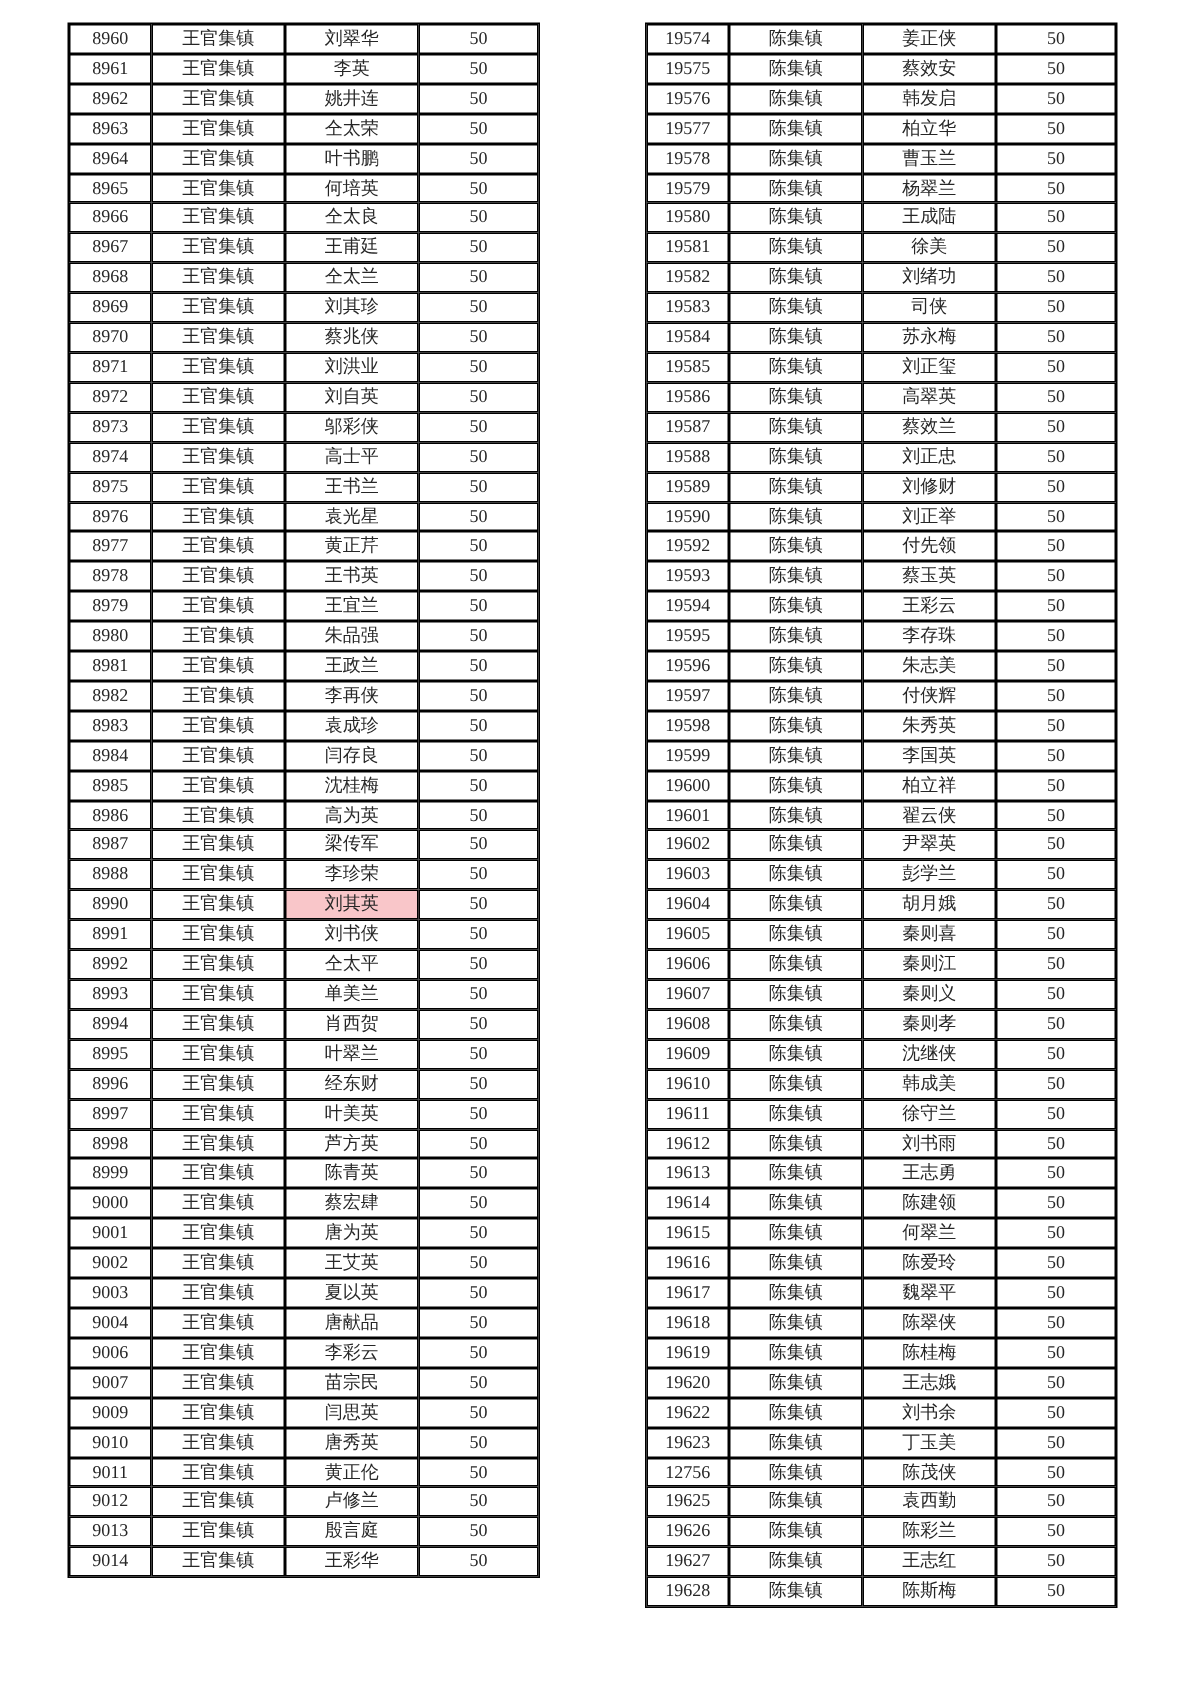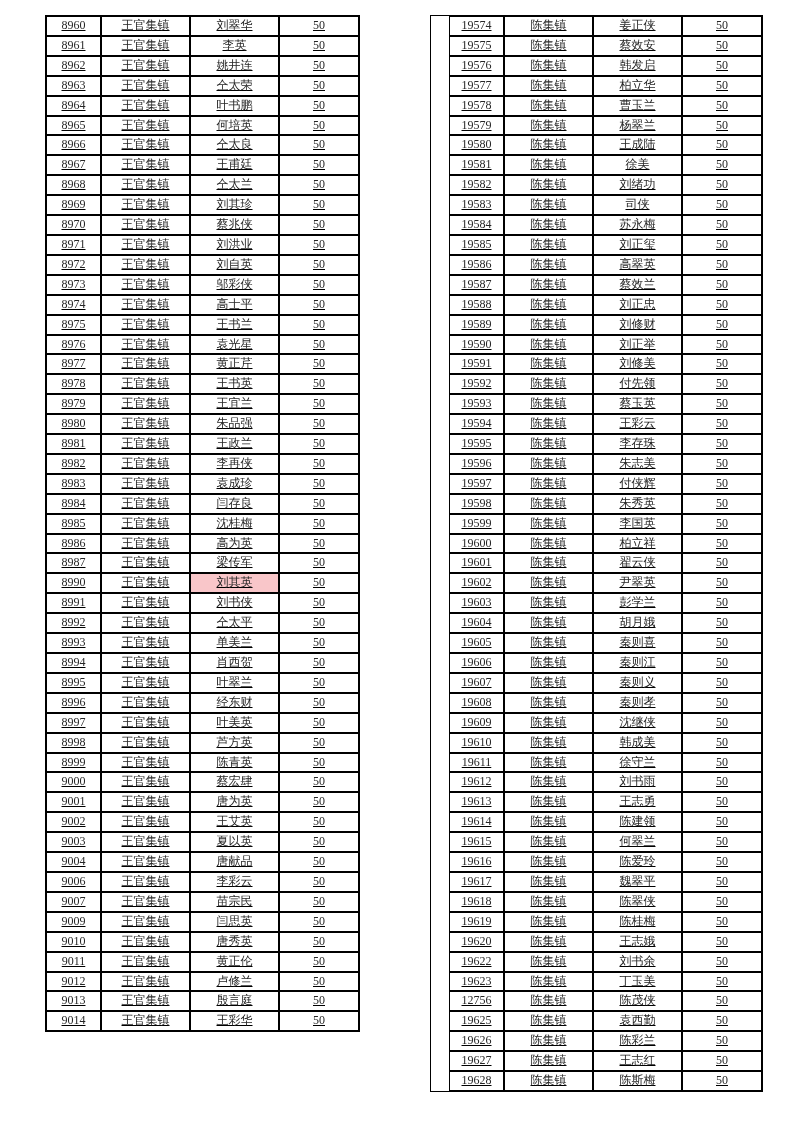--- a/index.html
+++ b/index.html
@@ -13,24 +13,23 @@
     position: relative;
     font-family: "Liberation Serif", "DejaVu Serif", serif;
   }
   table.sheet-table {
     position: absolute;
     top: 15px;
     border-collapse: separate;
     border-spacing: 0;
     border: 1px solid #000000;
     table-layout: fixed;
-    text-decoration: underline;
   }
   #table-left  { left: 45px; }
-  #table-right { left: 430px; padding-left: 18px; }
+  #table-right { left: 430px; }
   table.sheet-table td {
     border: 1px solid #000000;
     box-sizing: border-box;
     height: 17.9px;
     padding: 0;
     text-align: center;
     vertical-align: middle;
     font-size: 12px;
     line-height: 17.9px;
     color: #262626;
@@ -219,20 +218,26 @@
         <td>高为英</td>
         <td>50</td>
       </tr>
       <tr>
         <td>8987</td>
         <td>王官集镇</td>
         <td>梁传军</td>
         <td>50</td>
       </tr>
       <tr>
+        <td>8988</td>
+        <td>王官集镇</td>
+        <td>李珍荣</td>
+        <td>50</td>
+      </tr>
+      <tr>
         <td>8990</td>
         <td>王官集镇</td>
         <td class="hl">刘其英</td>
         <td>50</td>
       </tr>
       <tr>
         <td>8991</td>
         <td>王官集镇</td>
         <td>刘书侠</td>
         <td>50</td>
@@ -470,26 +475,20 @@
         <td>刘修财</td>
         <td>50</td>
       </tr>
       <tr>
         <td>19590</td>
         <td>陈集镇</td>
         <td>刘正举</td>
         <td>50</td>
       </tr>
       <tr>
-        <td>19591</td>
-        <td>陈集镇</td>
-        <td>刘修美</td>
-        <td>50</td>
-      </tr>
-      <tr>
         <td>19592</td>
         <td>陈集镇</td>
         <td>付先领</td>
         <td>50</td>
       </tr>
       <tr>
         <td>19593</td>
         <td>陈集镇</td>
         <td>蔡玉英</td>
         <td>50</td>

